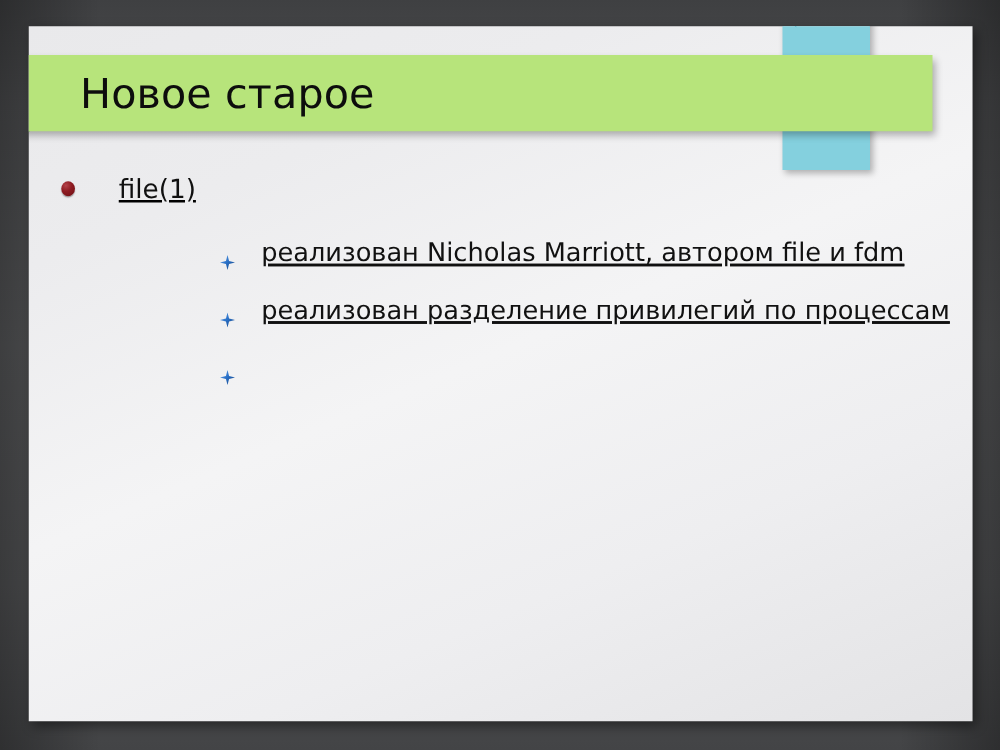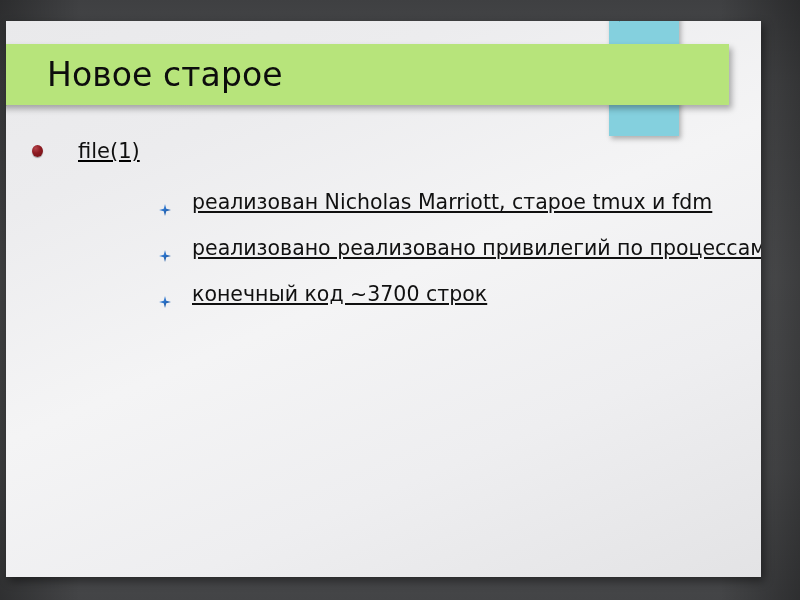--- a/index.html
+++ b/index.html
@@ -28,21 +28,21 @@
     content: "";
     position: absolute;
     inset: 0;
     background: linear-gradient(90deg, rgba(0,0,0,.30) 0%, rgba(0,0,0,0) 10%, rgba(0,0,0,0) 90%, rgba(0,0,0,.32) 100%);
     pointer-events: none;
   }
 
   
   #slide {
     position: absolute;
-    left: 6px;
+    left: 23px;
     top: 21px;
     width: 755px;
     height: 556px;
     background:
       linear-gradient(157deg, #e9e9eb 0%, #ececee 22%, #f4f4f5 48%, #eeeef0 72%, #e3e3e5 100%);
     box-shadow: 3px 4px 9px rgba(0,0,0,.45);
     overflow: hidden;
   }
 
   
@@ -187,53 +187,52 @@
                     <defs>
                       <linearGradient id="starGrad1" x1="0" y1="0" x2="1" y2="1">
                         <stop offset="0%" stop-color="#6fa9e8"></stop>
                         <stop offset="45%" stop-color="#2b72c9"></stop>
                         <stop offset="100%" stop-color="#13407e"></stop>
                       </linearGradient>
                     </defs>
                     <path d="M6 0 L7.25 4.75 L12 6 L7.25 7.25 L6 12 L4.75 7.25 L0 6 L4.75 4.75 Z" fill="url(#starGrad1)"></path>
                   </svg>
                 </span>
-                <span>реализован Nicholas Marriott, старое tmux и fdm</span>
+                <span>реализован Nicholas Marriott, автором file и fdm</span>
               </li>
 
               <li class="bullet-l2">
                 <span class="bullet-star-icon">
                   <svg width="12" height="12" viewBox="0 0 12 12" xmlns="http://www.w3.org/2000/svg">
                     <defs>
                       <linearGradient id="starGrad2" x1="0" y1="0" x2="1" y2="1">
                         <stop offset="0%" stop-color="#6fa9e8"></stop>
                         <stop offset="45%" stop-color="#2b72c9"></stop>
                         <stop offset="100%" stop-color="#13407e"></stop>
                       </linearGradient>
                     </defs>
                     <path d="M6 0 L7.25 4.75 L12 6 L7.25 7.25 L6 12 L4.75 7.25 L0 6 L4.75 4.75 Z" fill="url(#starGrad2)"></path>
                   </svg>
                 </span>
-                <span>реализовано реализовано привилегий по процессам</span>
+                <span>реализован разделение привилегий по процессам</span>
               </li>
 
               <li class="bullet-l2">
                 <span class="bullet-star-icon">
                   <svg width="12" height="12" viewBox="0 0 12 12" xmlns="http://www.w3.org/2000/svg">
                     <defs>
                       <linearGradient id="starGrad3" x1="0" y1="0" x2="1" y2="1">
                         <stop offset="0%" stop-color="#6fa9e8"></stop>
                         <stop offset="45%" stop-color="#2b72c9"></stop>
                         <stop offset="100%" stop-color="#13407e"></stop>
                       </linearGradient>
                     </defs>
                     <path d="M6 0 L7.25 4.75 L12 6 L7.25 7.25 L6 12 L4.75 7.25 L0 6 L4.75 4.75 Z" fill="url(#starGrad3)"></path>
                   </svg>
                 </span>
-                <span>конечный код ~3700 строк</span>
               </li>
 
             </ul>
           </div>
         </li>
       </ul>
     </div>
 
   </div>
 </div>

